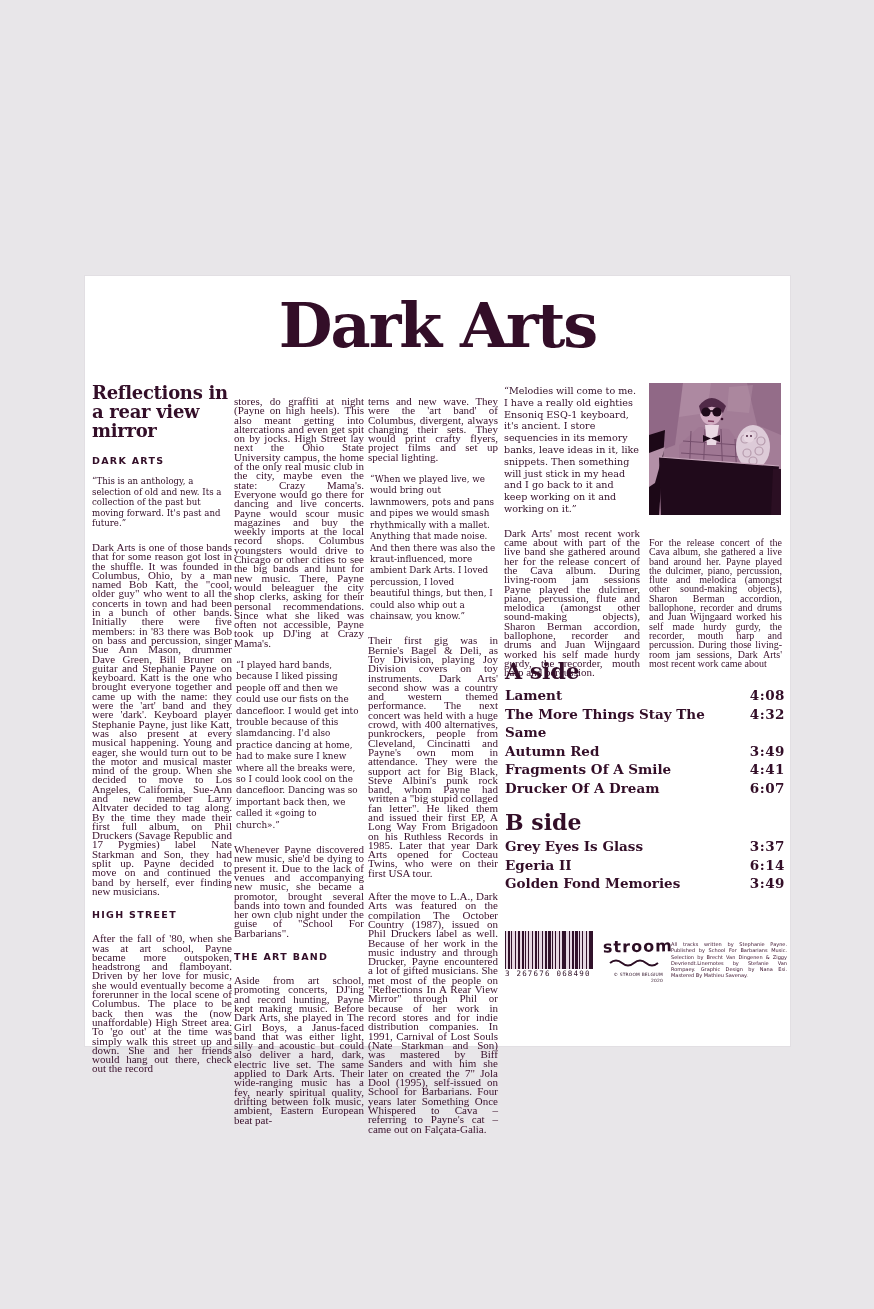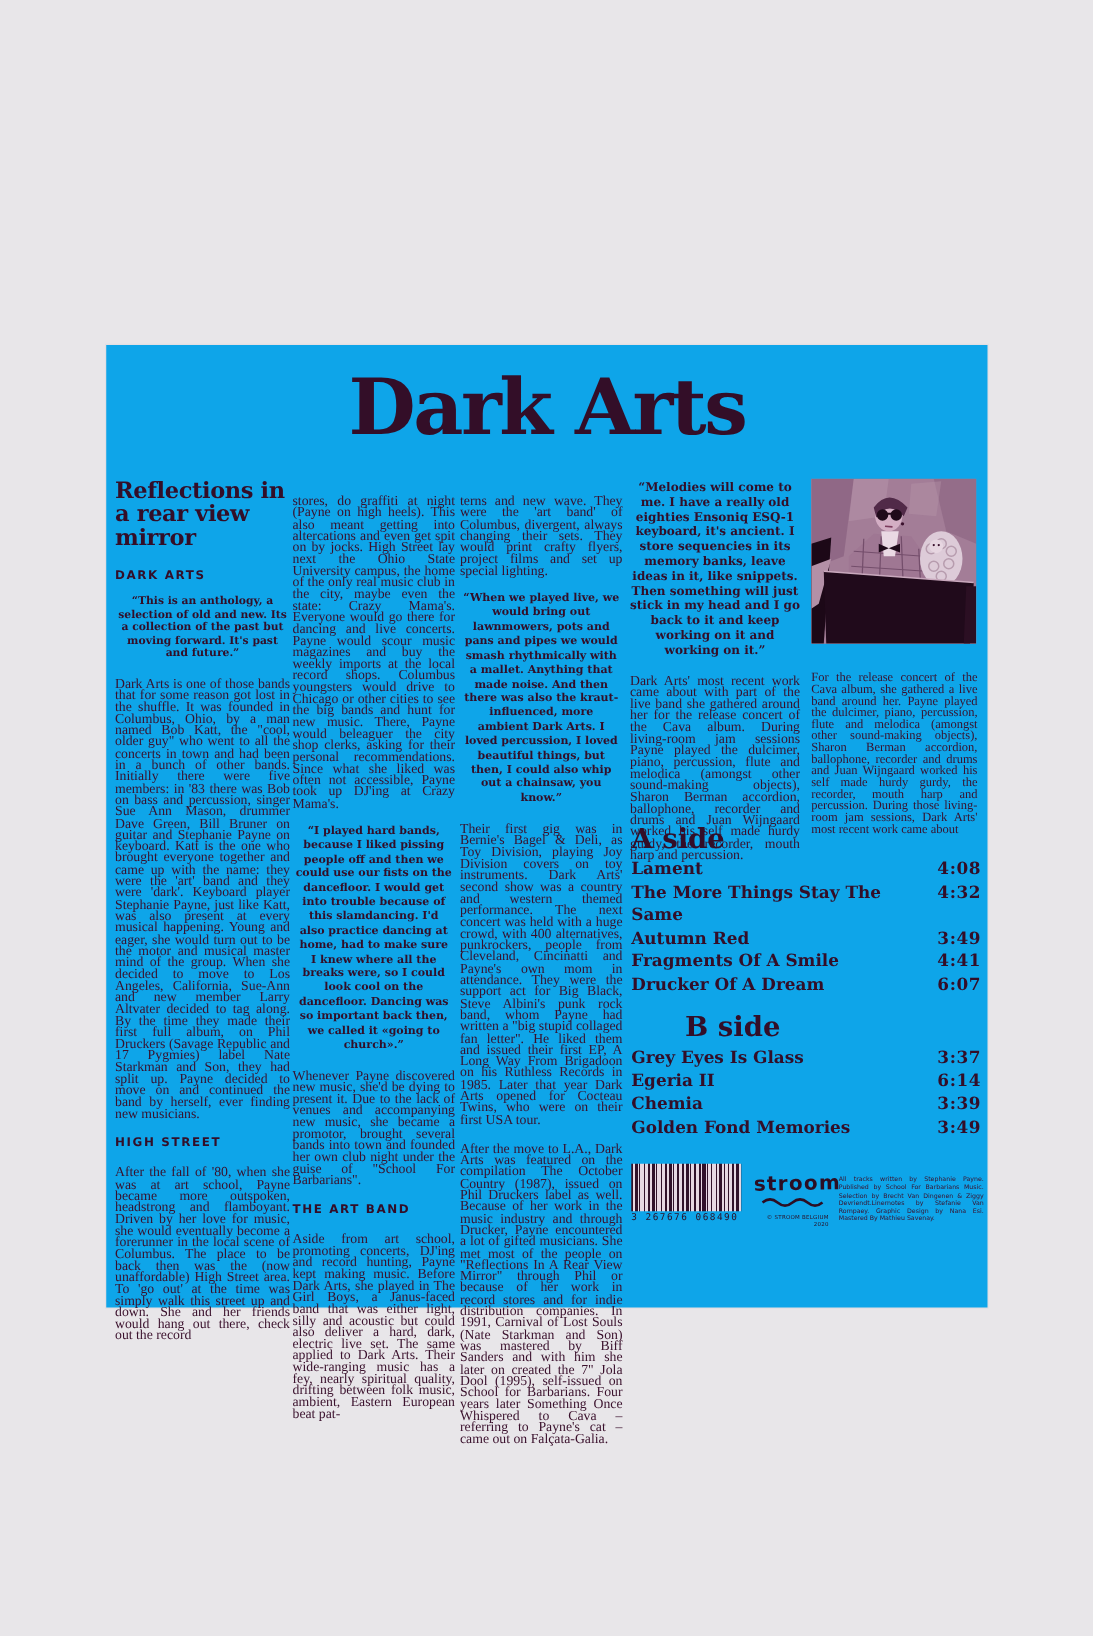--- a/index.html
+++ b/index.html
@@ -7,21 +7,21 @@
     width:874px;height:1309px;
     background:#e8e6e9;
     font-family:"Liberation Serif", serif;
     color:#3a102c;
     position:relative;
     overflow:hidden;
   }
   .stage{position:absolute;inset:0;}
   .cover{
     position:absolute;left:85px;top:276px;width:705px;height:770px;
-    background:#0ea5e9;
+    background:#ffffff;
     box-shadow:0 0 0 1px rgba(60,20,50,0.03);
   }
   .title{
     position:absolute;left:0;top:18px;width:705px;margin:0;
     text-align:center;
     font-family:"DejaVu Serif", serif;
     font-weight:bold;
     font-size:62px;line-height:64px;
     letter-spacing:-2px;
     color:#330e28;
@@ -48,39 +48,38 @@
   }
   .body{
     margin:14px 0 0 0;
     font-size:11px;line-height:9.3px;
     text-align:justify;
   }
   .body + .sechead{margin-top:13px;}
   .pullquote{
     margin:10px 0 12px 0;
     font-family:"DejaVu Serif", serif;
-    font-weight:bold;
-    text-align:center;
+    font-weight:normal;
     font-size:8.6px;line-height:10.6px;
     color:#330e28;
   }
   .col2 .pullquote, .col3 .pullquote{font-size:8.8px;line-height:11.4px;margin:12px 2px 12px 2px;}
   .col4 .pullquote{font-size:9.6px;line-height:11.8px;margin:2px 0 10px 0;}
   .photo{
     width:132px;height:132px;overflow:hidden;background:#a37d97;
   }
   .caption{margin:23px 0 0 0;font-size:10px;line-height:9.3px;text-align:justify;}
   .tracklist{position:absolute;left:420px;top:383px;width:280px;}
   .side-label{
     margin:0 0 3px 0;
     font-family:"DejaVu Serif", serif;
     font-weight:bold;font-size:22px;line-height:24px;
     color:#330e28;
   }
-  .side-b .side-label{margin-top:13px;margin-left:43px;}
+  .side-b .side-label{margin-top:13px;}
   .trackrow{
     display:flex;justify-content:space-between;align-items:baseline;
     font-family:"DejaVu Serif", serif;
     font-weight:bold;font-size:13.5px;line-height:18.5px;
     color:#330e28;
   }
   .trackrow .dur{letter-spacing:0.5px;margin-left:15px;}
   .footer{
     position:absolute;left:420px;top:655px;width:282px;height:62px;
     display:flex;align-items:flex-start;gap:8px;
@@ -229,24 +228,20 @@
         <h2 class="side-label">B side</h2>
         <div class="trackrow">
           <span class="tt">Grey Eyes Is Glass</span>
           <span class="dur">3:37</span>
         </div>
         <div class="trackrow">
           <span class="tt">Egeria II</span>
           <span class="dur">6:14</span>
         </div>
         <div class="trackrow">
-          <span class="tt">Chemia</span>
-          <span class="dur">3:39</span>
-        </div>
-        <div class="trackrow">
           <span class="tt">Golden Fond Memories</span>
           <span class="dur">3:49</span>
         </div>
       </div>
     </div>
 
     <div class="footer">
       <div class="barcode">
         <div class="bars"></div>
         <div class="digits">3 267676 068490</div>

